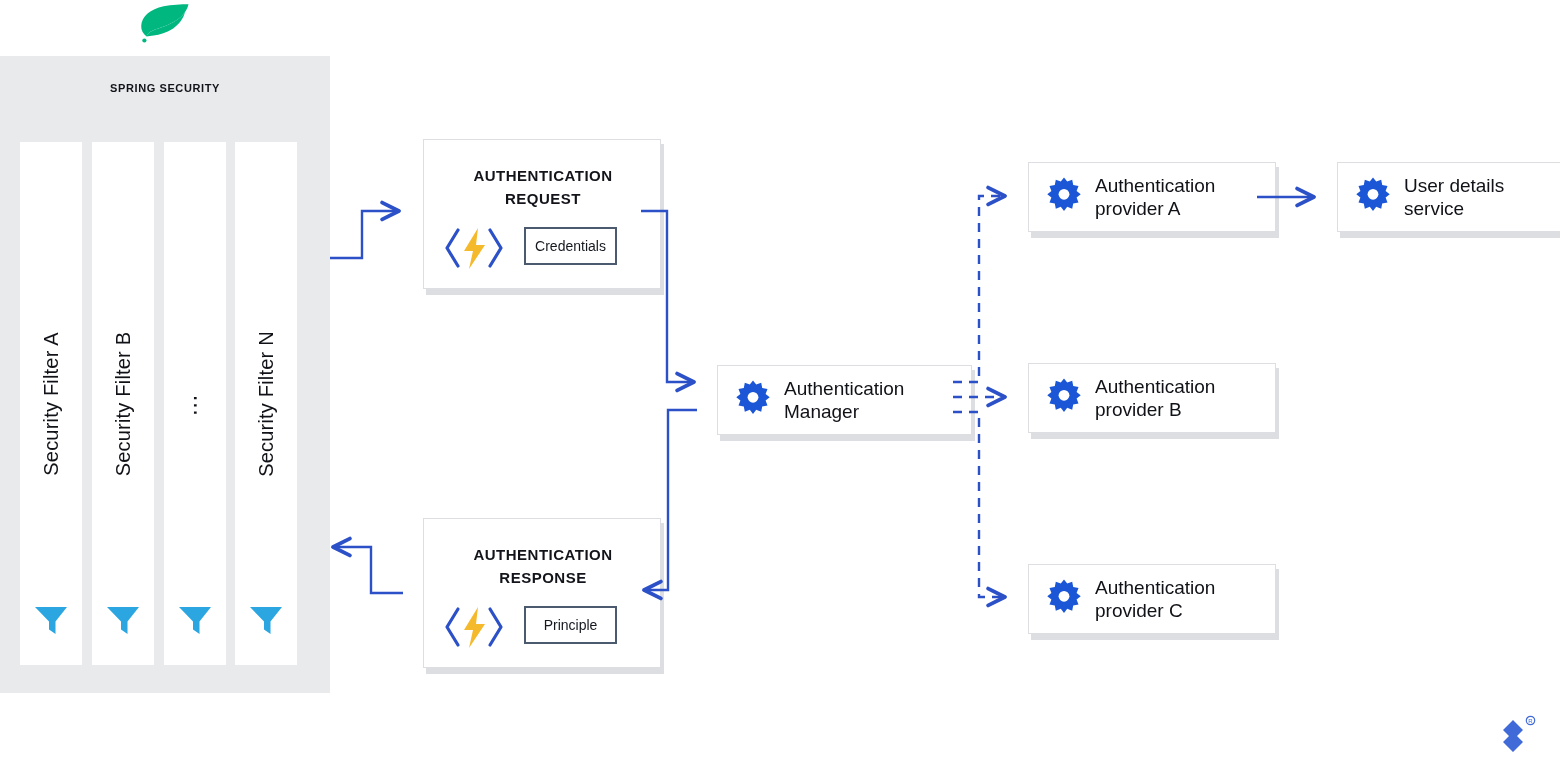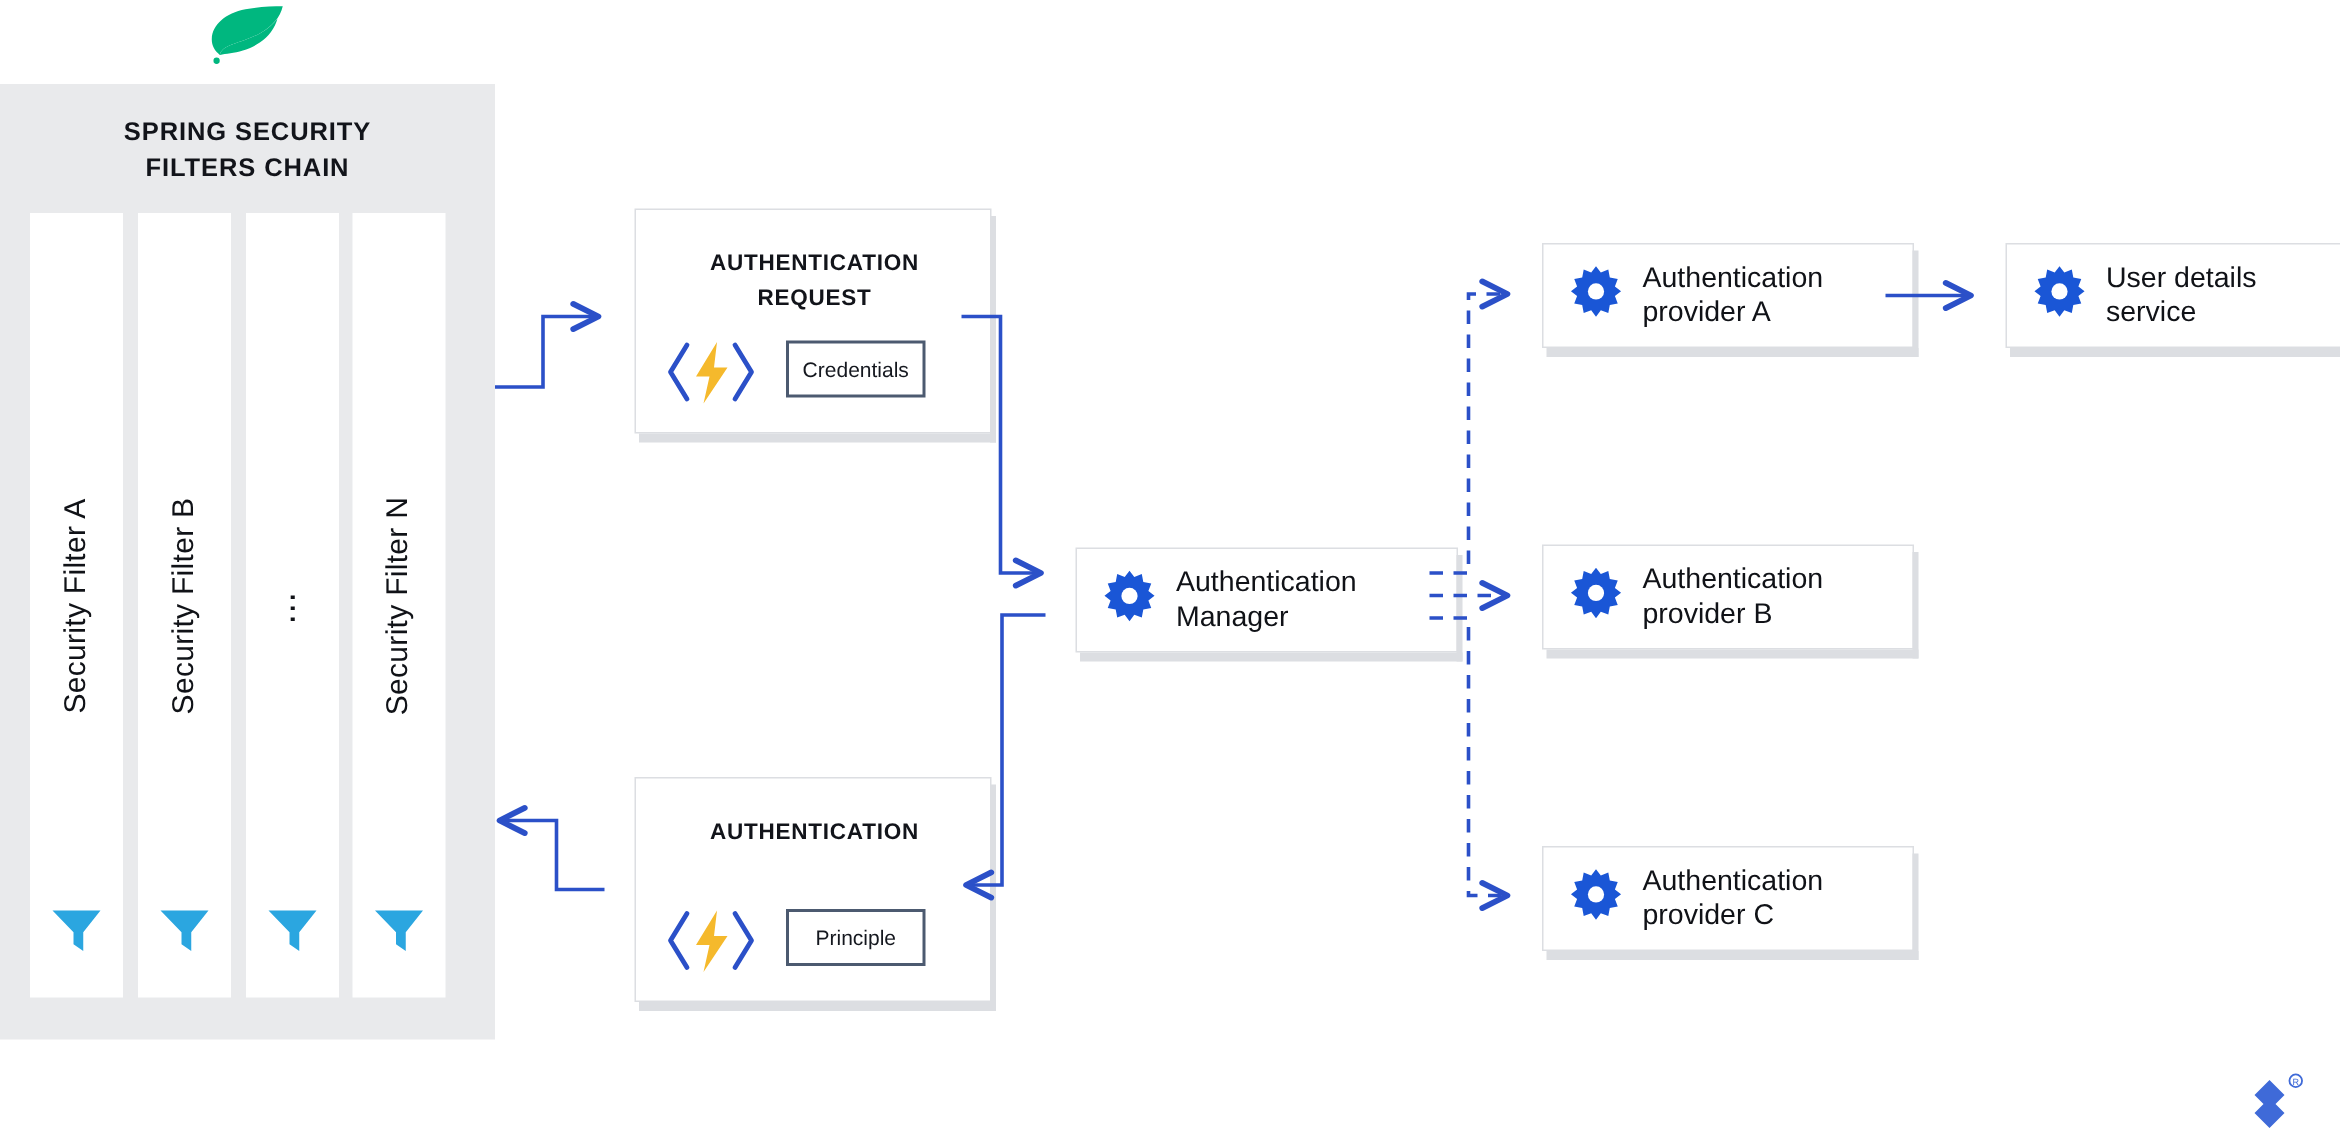--- a/index.html
+++ b/index.html
@@ -16,21 +16,21 @@
   .spring-logo{position:absolute;left:136px;top:2px;width:58px;height:44px;}
 
   
   .chain-panel{
     position:absolute;left:0px;top:56px;width:330px;height:637px;
     background:#e9eaec;
   }
   .chain-title{
     position:absolute;left:0;top:20px;width:330px;
     text-align:center;
-    font-size:17px;font-weight:bold;letter-spacing:.6px;
+    font-size:11px;font-weight:bold;letter-spacing:.6px;
     line-height:24px;color:#12141a;
     text-transform:uppercase;
   }
   .filters-row{
     position:absolute;left:20px;top:86px;width:290px;height:523px;
   }
   .filter-col{
     position:absolute;top:0;width:62px;height:523px;
     background:#ffffff;
   }
@@ -112,21 +112,20 @@
     <svg viewBox="0 0 58 44" width="58" height="44" aria-hidden="true">
       <path d="M52.5 2.2c-1.6 7.4-7.3 13.6-14.5 17.6C30 24.4 22 26.2 17 28.4c-3.9 1.7-6 3.7-6.4 6.2-3.6-2.6-5.6-6.5-5.4-10.8C5.6 14.4 14.3 6.9 27.6 4.2c8.2-1.7 17.7-1.9 24.9-2z" fill="#00b77f"></path>
       <path d="M10.6 34.6c.4-2.5 2.5-4.5 6.4-6.2 5-2.2 13-4 21-8.6 4.4-2.5 8.3-5.7 11-9.5-1.7 6.4-6 12.1-11.8 16.1-6.3 4.3-13.6 6.2-19.6 7.1-2.7.4-5 .7-7 1.1z" fill="#00b77f"></path>
       <circle cx="8.4" cy="38.5" r="2.1" fill="#00b77f"></circle>
     </svg>
   </div>
 
   <div class="chain-panel">
     <div class="chain-title">
       <div>SPRING SECURITY</div>
-      <div>FILTERS CHAIN</div>
     </div>
 
     <div class="filters-row">
 
       <div class="filter-col c0">
         <div class="filter-label">Security Filter A</div>
         <div class="funnel">
           <svg viewBox="0 0 36 36" width="36" height="36" aria-hidden="true">
             <path d="M2 6h32L22.5 20.5V33l-6.5-4.5V20.5z" fill="#2ba6e0"></path>
           </svg>
@@ -174,20 +173,21 @@
         <path d="M48 5 L59 23 L48 41" fill="none" stroke="#2b50c8" stroke-width="3.2" stroke-linecap="round" stroke-linejoin="round"></path>
         <path d="M36 3 L22 26 H31 L27 44 L43 20 H34 z" fill="#f5b92c"></path>
       </svg>
     </div>
     <div class="pill">Credentials</div>
   </div>
 
   <div class="node authbox" style="left:403px;top:518px;">
     <div class="hdr">
       <div>AUTHENTICATION</div>
+      <div>RESPONSE</div>
     </div>
     <div class="bolt-icon">
       <svg viewBox="0 0 64 46" width="64" height="46" aria-hidden="true">
         <path d="M16 5 L5 23 L16 41" fill="none" stroke="#2b50c8" stroke-width="3.2" stroke-linecap="round" stroke-linejoin="round"></path>
         <path d="M48 5 L59 23 L48 41" fill="none" stroke="#2b50c8" stroke-width="3.2" stroke-linecap="round" stroke-linejoin="round"></path>
         <path d="M36 3 L22 26 H31 L27 44 L43 20 H34 z" fill="#f5b92c"></path>
       </svg>
     </div>
     <div class="pill">Principle</div>
   </div>

